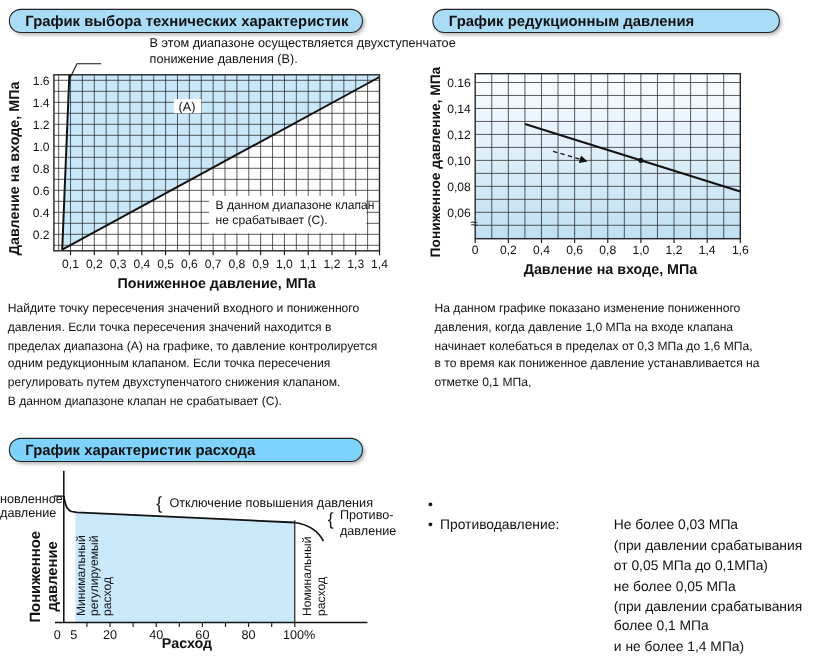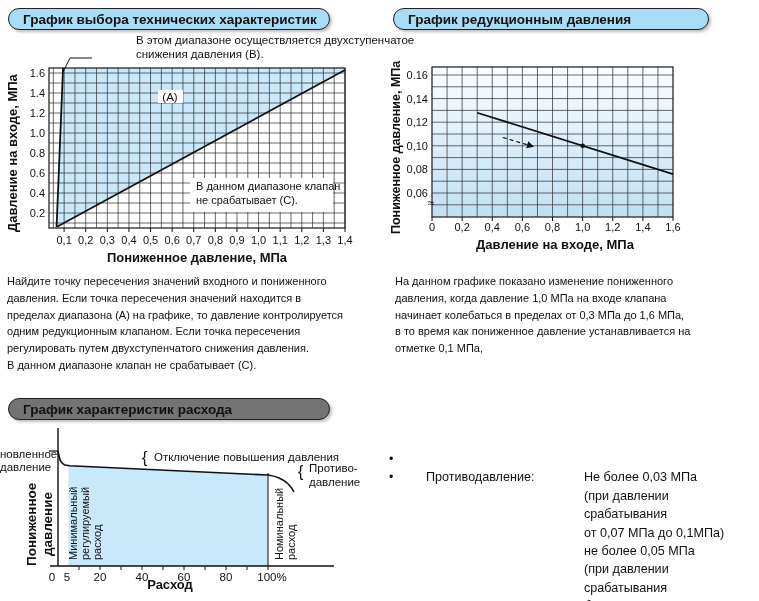--- a/index.html
+++ b/index.html
@@ -14,35 +14,35 @@
   .para{position:absolute;font-size:11px;line-height:16.8px;}
   .axlabel{position:absolute;font-weight:bold;font-size:13px;text-align:center;}
   .vlabel{position:absolute;writing-mode:vertical-rl;transform:rotate(180deg);
         font-weight:bold;font-size:13px;text-align:center;}
   .vcol{position:absolute;writing-mode:vertical-rl;transform:rotate(180deg);
         font-weight:bold;font-size:13.5px;text-align:center;}
   .leftann{position:absolute;font-size:11.5px;line-height:13px;text-align:center;}
   .bullets{position:absolute;font-size:12.6px;line-height:18.4px;}
   .brow{display:flex;align-items:flex-start;}
   .bdot{width:17px;padding-left:6px;box-sizing:border-box;}
-  .blabel{width:158px;margin-left:26px;}
+  .blabel{width:158px;}
   .bcol{flex:1;}
 </style>
 </head>
 <body>
 
 <div class="page">
 
   <div class="titlebox" style="left: 8px; top: 8px; width: 322px; background: rgb(169, 220, 246);">График выбора технических характеристик</div>
   <div class="titlebox" style="left: 393px; top: 8px; width: 316px; background: rgb(169, 220, 246);">График редукционным давления</div>
-  <div class="titlebox" style="left: 8px; top: 398px; width: 322px; background: #737373;">График характеристик расхода</div>
+  <div class="titlebox" style="left: 8px; top: 398px; width: 322px; background: #7dd3fc;">График характеристик расхода</div>
 
   <div class="ann" style="left:92px;top:34px;">
     <div>В этом диапазоне осуществляется двухступенчатое</div>
-    <div>снижения давления (В).</div>
+    <div>понижение давления (В).</div>
   </div>
 
   <svg id="c1" width="380" height="202" style="left:0;top:50px;">
       <polygon points="56.56204379562044,177 63.04379562043796,18 345,18 345,20" fill="#c9e8f9"></polygon>
       <line x1="53.32116788321168" y1="18" x2="53.32116788321168" y2="178" stroke="#2a2a2a" stroke-width="0.7"></line>
       <line x1="64.12408759124088" y1="18" x2="64.12408759124088" y2="178" stroke="#2a2a2a" stroke-width="0.7"></line>
       <line x1="74.92700729927007" y1="18" x2="74.92700729927007" y2="178" stroke="#2a2a2a" stroke-width="0.7"></line>
       <line x1="85.72992700729927" y1="18" x2="85.72992700729927" y2="178" stroke="#2a2a2a" stroke-width="0.7"></line>
       <line x1="96.53284671532847" y1="18" x2="96.53284671532847" y2="178" stroke="#2a2a2a" stroke-width="0.7"></line>
       <line x1="107.33576642335768" y1="18" x2="107.33576642335768" y2="178" stroke="#2a2a2a" stroke-width="0.7"></line>
@@ -202,21 +202,21 @@
       <text x="40" y="141" font-size="11" text-anchor="end" font-weight="normal">0,06</text>
     </svg>
   <div class="vlabel" style="left:389px;top:60px;height:174px;width:17px;font-size:12.5px;">Пониженное давление, МПа</div>
   <div class="axlabel" style="left:435px;top:237px;width:240px;">Давление на входе, МПа</div>
 
   <div class="para" style="left:7px;top:273px;width:374px;">
     <div>Найдите точку пересечения значений входного и пониженного</div>
     <div>давления. Если точка пересечения значений находится в</div>
     <div>пределах диапазона (А) на графике, то давление контролируется</div>
     <div>одним редукционным клапаном. Если точка пересечения</div>
-    <div>регулировать путем двухступенчатого снижения давления.</div>
+    <div>регулировать путем двухступенчатого снижения клапаном.</div>
     <div>В данном диапазоне клапан не срабатывает (С).</div>
   </div>
   <div class="para" style="left:395px;top:273px;width:374px;">
     <div>На данном графике показано изменение пониженного</div>
     <div>давления, когда давление 1,0 МПа на входе клапана</div>
     <div>начинает колебаться в пределах от 0,3 МПа до 1,6 МПа,</div>
     <div>в то время как пониженное давление устанавливается на</div>
     <div>отметке 0,1 МПа,</div>
   </div>
 
@@ -266,21 +266,21 @@
   <div class="bullets" style="left:383px;top:450px;width:372px;">
     <div class="brow">
       <span class="bdot">•</span>
     </div>
     <div class="brow">
       <span class="bdot">•</span>
       <span class="blabel">Противодавление:</span>
       <span class="bcol">
         <div>Не более 0,03 МПа</div>
         <div>(при давлении срабатывания</div>
-        <div>от 0,07 МПа до 0,1МПа)</div>
+        <div>от 0,05 МПа до 0,1МПа)</div>
         <div>не более 0,05 МПа</div>
         <div>(при давлении срабатывания</div>
         <div>более 0,1 МПа</div>
         <div>и не более 1,4 МПа)</div>
       </span>
     </div>
   </div>
 
 </div>
 

